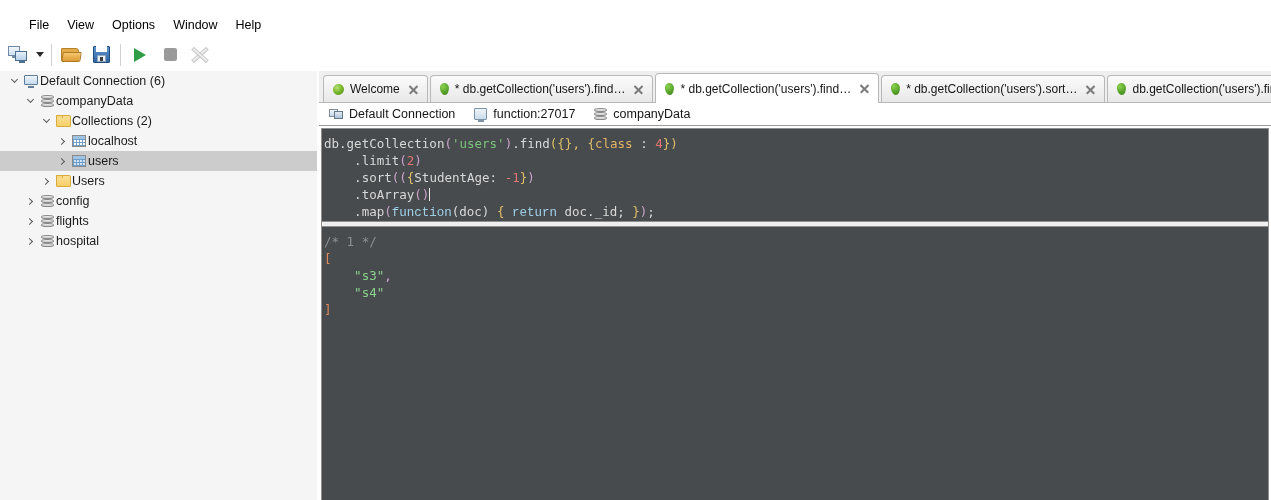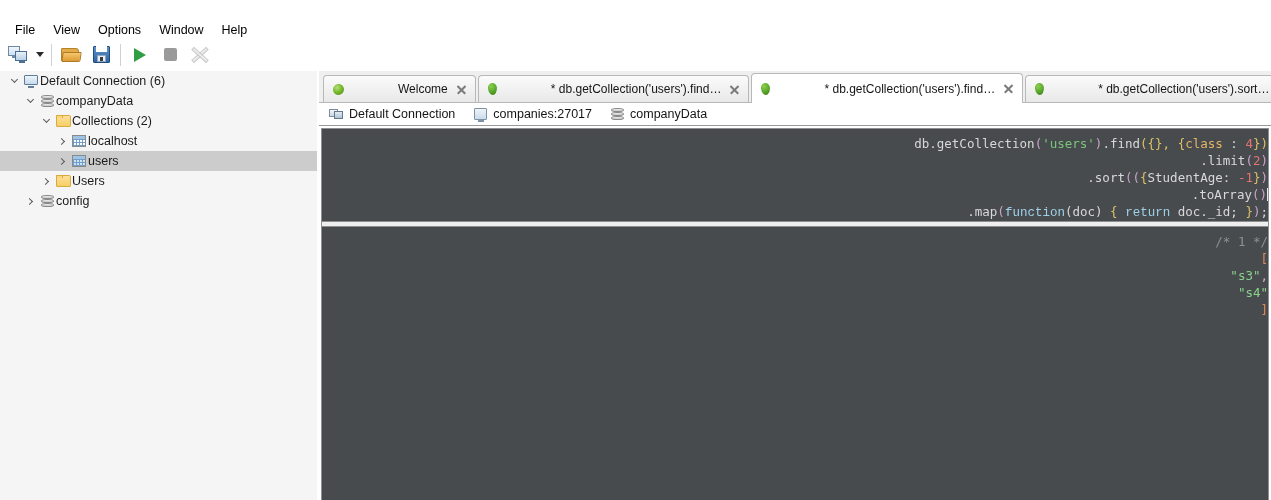--- a/index.html
+++ b/index.html
@@ -34,22 +34,22 @@
   }
   .leaf-logo::after {
     content: ""; position: absolute; left: 50%; top: 1px; width: 2px; height: 9px;
     background: #3d6b10; transform: translateX(-50%); border-radius: 1px; opacity: .55;
   }
 
   
   .menubar {
     position: absolute; left: 0; top: 16px; width: 1271px; height: 23px;
     background: #ffffff;
-    display: flex; align-items: flex-end;
-    padding-left: 6px;
+    display: flex; align-items: flex-start;
+    padding-left: 20px;
   }
   .menu-item {
     font-size: 12.5px; color: #000; padding: 2px 9px;
     white-space: nowrap; cursor: default;
   }
 
   
   .toolbar {
     position: absolute; left: 0; top: 39px; width: 1271px; height: 32px;
     background: #ffffff;
@@ -241,21 +241,21 @@
     width: 9px; height: 12px; flex: 0 0 auto; margin-right: 6px;
     background: radial-gradient(circle at 35% 28%, #8cd14e 0%, #56a32a 55%, #3d7a18 100%);
     border-radius: 50% 50% 50% 50% / 40% 40% 60% 60%;
     transform: rotate(-4deg);
   }
   .tab-leaf.welcome {
     border-radius: 50%;
     background: radial-gradient(circle at 38% 32%, #b6e07a 0%, #76b82a 48%, #4d8216 100%);
     width: 11px; height: 11px;
   }
-  .tab-title { max-width: 190px; overflow: hidden; text-overflow: clip; margin-left: 48px; }
+  .tab-title { max-width: 190px; overflow: hidden; text-overflow: clip; }
   .tab-close {
     margin-left: 8px; width: 11px; height: 11px; position: relative; flex: 0 0 auto;
   }
   .tab-close::before, .tab-close::after {
     content:""; position:absolute; left:0; top:5px; width:11px; height:1.6px; background:#7b7b7b;
   }
   .tab-close::before { transform: rotate(45deg); }
   .tab-close::after  { transform: rotate(-45deg); }
 
   
@@ -286,21 +286,20 @@
     border: 1px solid #8f8f8f;
     margin: 2px 2px 0 2px;
     padding: 6px 0 0 2px;
     overflow: hidden;
   }
   .code {
     font-family: "DejaVu Sans Mono", "Liberation Mono", monospace;
     font-size: 12.5px; line-height: 17px;
     color: #d4d4d4;
     white-space: pre;
-    text-align: right;
   }
   .c-plain { color: #d8d8d8; }
   .c-str   { color: #7cc47c; }
   .c-punct { color: #c9a3c9; }
   .c-num   { color: #e5736f; }
   .c-key   { color: #e5b567; }
   .c-brace { color: #e0c068; }
   .c-kw    { color: #9fd0e8; font-family: Liberation Mono, monospace; }
   .caret {
     display:inline-block; width:1px; height:13px; background:#e9e9e9;
@@ -477,20 +476,48 @@
           </span>
           <span class="tree-icon">
             <span class="i-db">
               <span class="band b1"></span>
               <span class="band b2"></span>
               <span class="band b3"></span>
             </span>
           </span>
           <span class="tree-label">config</span>
         </div>
+        <div class="tree-row">
+          <span style="width:22px;flex:0 0 auto"></span>
+          <span class="twisty closed">
+            <i></i>
+          </span>
+          <span class="tree-icon">
+            <span class="i-db">
+              <span class="band b1"></span>
+              <span class="band b2"></span>
+              <span class="band b3"></span>
+            </span>
+          </span>
+          <span class="tree-label">flights</span>
+        </div>
+        <div class="tree-row">
+          <span style="width:22px;flex:0 0 auto"></span>
+          <span class="twisty closed">
+            <i></i>
+          </span>
+          <span class="tree-icon">
+            <span class="i-db">
+              <span class="band b1"></span>
+              <span class="band b2"></span>
+              <span class="band b3"></span>
+            </span>
+          </span>
+          <span class="tree-label">hospital</span>
+        </div>
       </div>
   </div>
 
   <div class="main">
 
     <div class="tabbar" id="tabbar">
         <div class="tab">
           <span class="tab-leaf welcome"></span>
           <span class="tab-title">Welcome</span>
           <span class="tab-close"></span>
@@ -519,21 +546,21 @@
     <div class="connbar">
       <div class="seg">
         <span class="i-conn2">
             <span class="a"></span>
             <span class="b"></span>
           </span>
         <span>Default Connection</span>
       </div>
       <div class="seg">
         <span class="i-host"></span>
-        <span>companies:27017</span>
+        <span>function:27017</span>
       </div>
       <div class="seg">
         <span class="i-db">
           <span class="band b1"></span>
             <span class="band b2"></span>
             <span class="band b3"></span>
         </span>
         <span>companyData</span>
       </div>
     </div>

